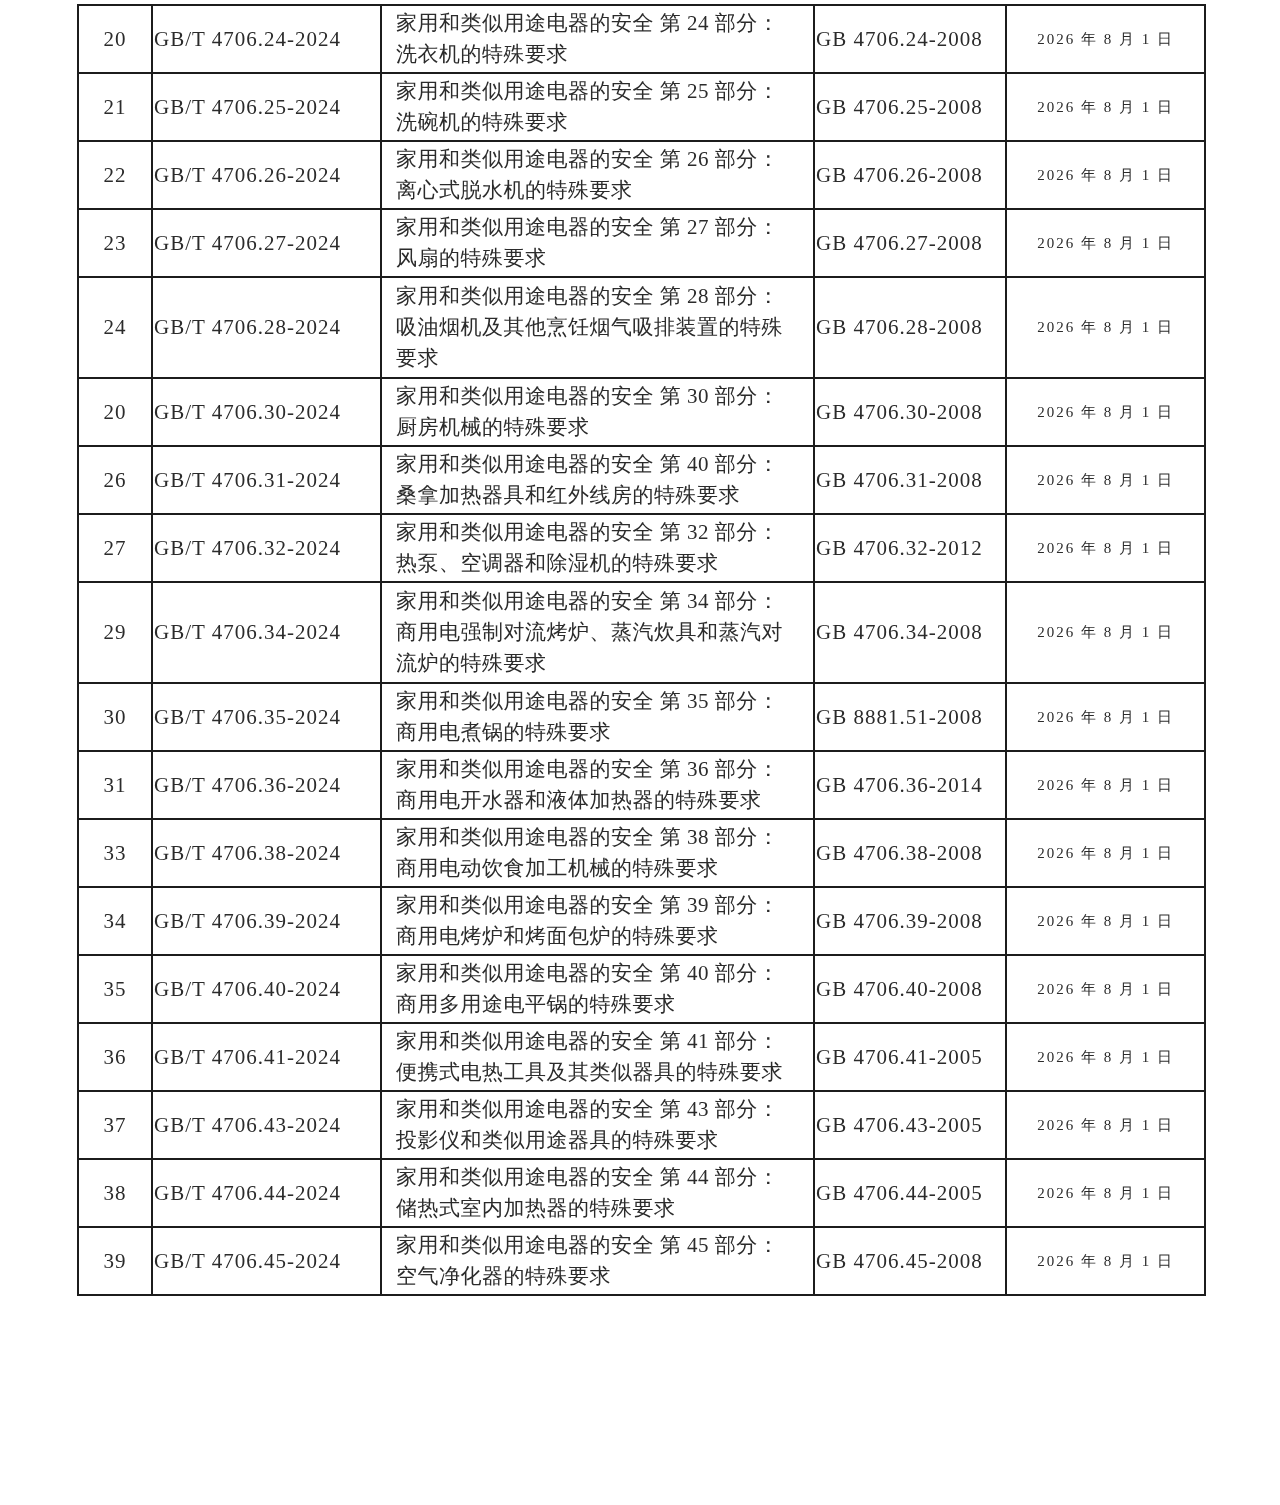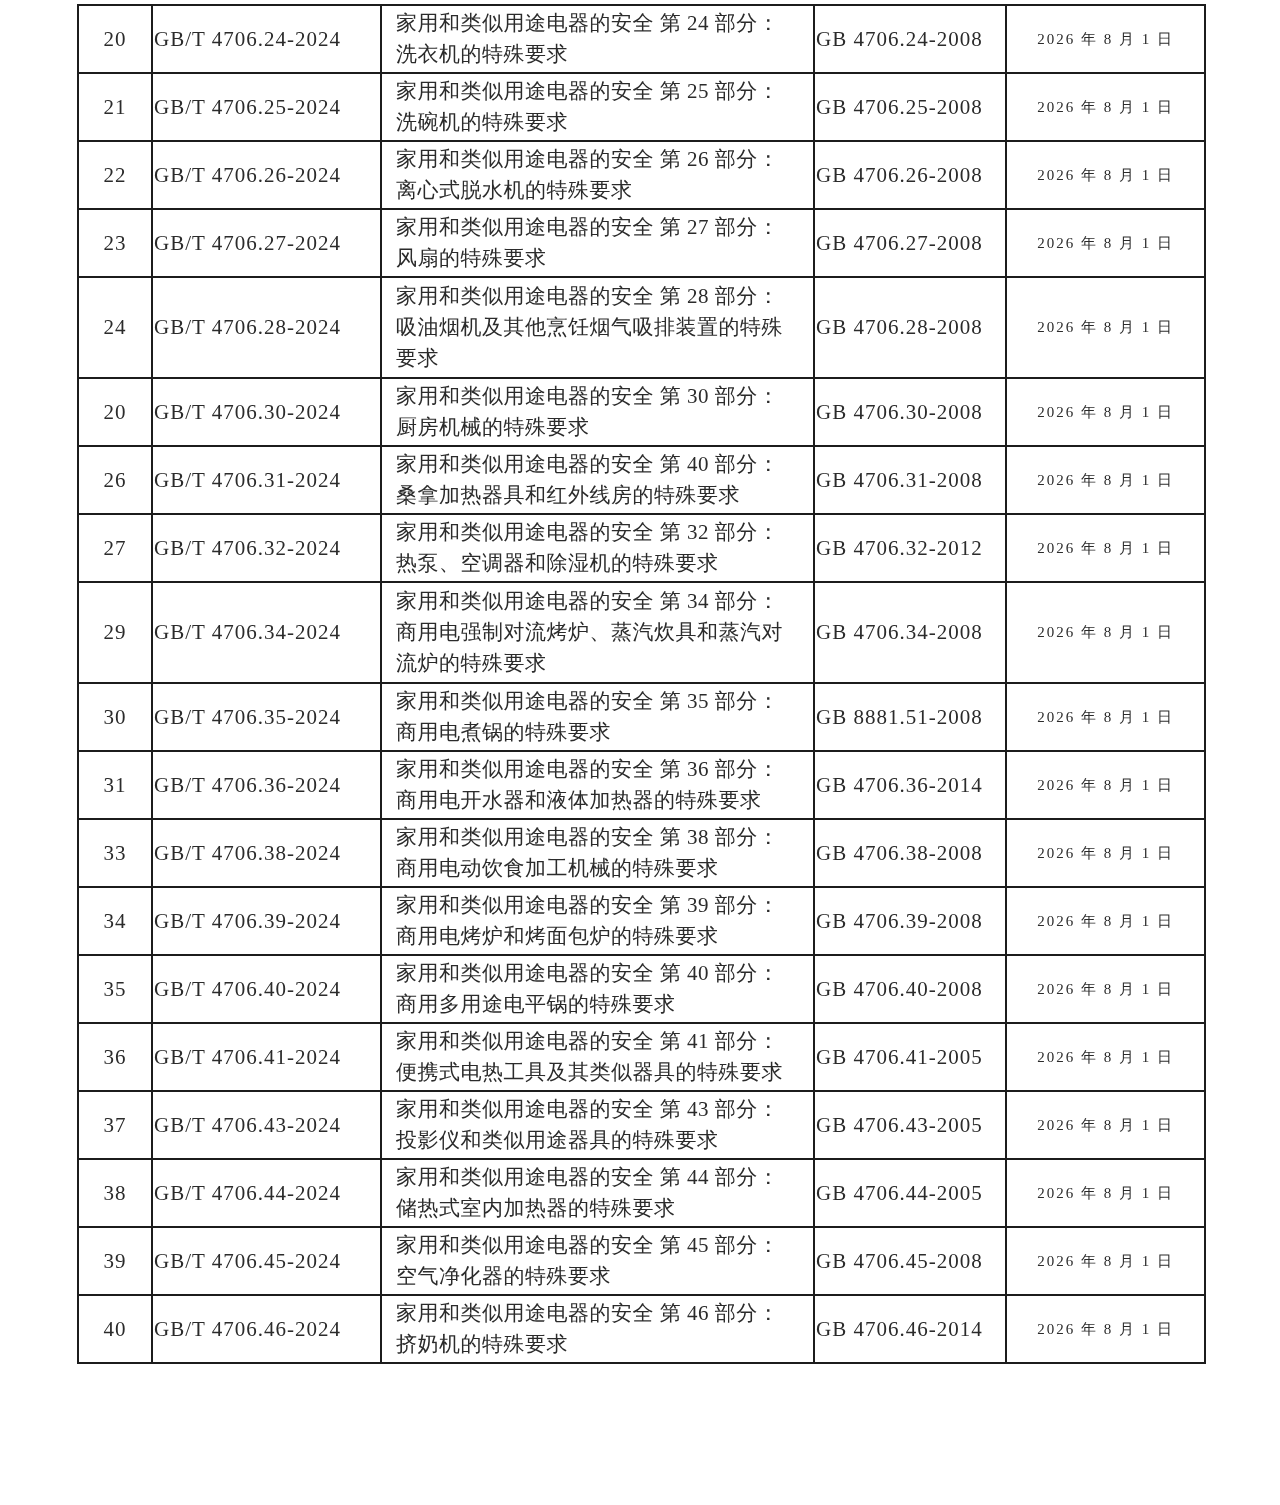--- a/index.html
+++ b/index.html
@@ -272,25 +272,15 @@
     <td class="cell-seq">39</td>
     <td class="cell-code">GB/T 4706.45-2024</td>
     <td class="cell-name">
             <div class="name-line">家用和类似用途电器的安全 第 45 部分：</div>
             <div class="name-line">空气净化器的特殊要求</div>
           </td>
     <td class="cell-replaced">GB 4706.45-2008</td>
     <td class="cell-date">2026 年 8 月 1 日</td>
   </tr>
 
-  <tr class="r2">
-    <td class="cell-seq">40</td>
-    <td class="cell-code">GB/T 4706.46-2024</td>
-    <td class="cell-name">
-            <div class="name-line">家用和类似用途电器的安全 第 46 部分：</div>
-            <div class="name-line">挤奶机的特殊要求</div>
-          </td>
-    <td class="cell-replaced">GB 4706.46-2014</td>
-    <td class="cell-date">2026 年 8 月 1 日</td>
-  </tr>
 </tbody>
   </table>
 </div>
 
 </body></html>

